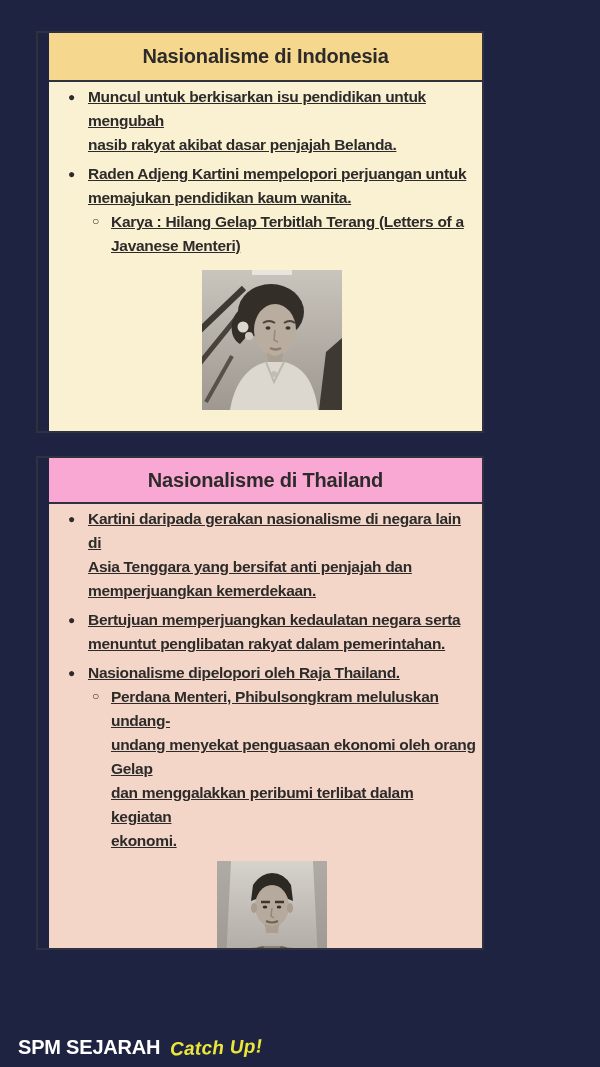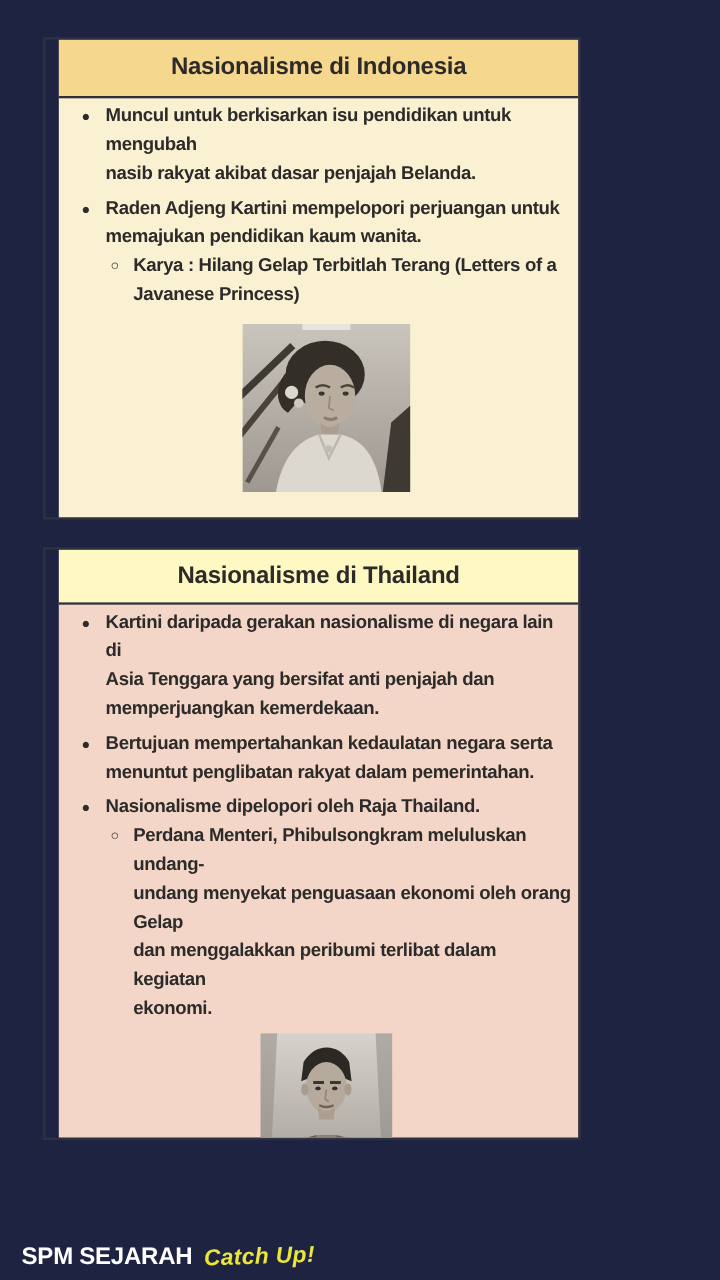--- a/index.html
+++ b/index.html
@@ -16,37 +16,37 @@
     overflow:hidden;
     padding-left:11px;
   }
   .card-indonesia{top:31px;height:402px;}
   .card-thailand{top:456px;height:494px;}
   .card-header{
     border-bottom:2px solid #30313f;
     text-align:center;
   }
   .card-indonesia .card-header{background:#f5d78e;height:47px;}
-  .card-thailand  .card-header{background:#fef9c3;height:44px;}
+  .card-thailand  .card-header{background:#f9a8d4;height:44px;}
   .card-title{
     margin:0;font-size:20px;font-weight:bold;color:#2d2b29;
     letter-spacing:-0.2px;line-height:47px;
   }
   .card-thailand .card-title{line-height:44px;}
   .card-body{height:100%;padding:3px 6px 0 18px;box-sizing:border-box;}
   .card-indonesia .card-body{background:#faf1d3;}
   .card-thailand  .card-body{background:#f4d6c9;}
 
   ul.bullets{list-style:none;margin:0;padding:0;}
   ul.bullets li{
     position:relative;
     font-size:15.5px;font-weight:bold;color:#2d2b29;
     line-height:24px;letter-spacing:-0.3px;
   }
-  ul.bullets li .txt{display:block;white-space:pre-line;}
+  ul.bullets li .txt{display:block;white-space:pre-line;text-decoration:underline;}
   li.l1{padding-left:21px;margin-top:5px;}
   li.l1:first-child{margin-top:0;}
   li.l1 .marker{position:absolute;left:1px;top:0;font-size:12px;}
   li.l2{margin-left:25px;padding-left:19px;margin-top:0;}
   li.l2 .marker{position:absolute;left:0;top:-1px;font-size:12px;}
 
   figure.portrait{margin:0;text-align:center;}
   .card-indonesia figure.portrait{margin-top:12px;}
   .card-thailand  figure.portrait{margin-top:8px;}
   .photo{display:inline-block;line-height:0;}
@@ -83,21 +83,21 @@
 nasib rakyat akibat dasar penjajah Belanda.</span>
         </li>
         <li class="l1">
           <span class="marker">●</span>
           <span class="txt">Raden Adjeng Kartini mempelopori perjuangan untuk
 memajukan pendidikan kaum wanita.</span>
         </li>
         <li class="l2">
           <span class="marker">○</span>
           <span class="txt">Karya : Hilang Gelap Terbitlah Terang (Letters of a
-Javanese Princess)</span>
+Javanese Menteri)</span>
         </li>
       </ul>
       <figure class="portrait">
         <span class="photo">
           <svg width="140" height="140" viewBox="0 0 140 140">
             <defs>
               <linearGradient id="kbg" x1="0" y1="0" x2="0" y2="1">
                 <stop offset="0" stop-color="#c9c4bc"></stop>
                 <stop offset="1" stop-color="#9e9890"></stop>
               </linearGradient>
@@ -136,21 +136,21 @@
     <div class="card-body">
       <ul class="bullets">
         <li class="l1">
           <span class="marker">●</span>
           <span class="txt">Kartini daripada gerakan nasionalisme di negara lain di
 Asia Tenggara yang bersifat anti penjajah dan
 memperjuangkan kemerdekaan.</span>
         </li>
         <li class="l1">
           <span class="marker">●</span>
-          <span class="txt">Bertujuan mempertahankan kedaulatan negara serta
+          <span class="txt">Bertujuan memperjuangkan kedaulatan negara serta
 menuntut penglibatan rakyat dalam pemerintahan.</span>
         </li>
         <li class="l1">
           <span class="marker">●</span>
           <span class="txt">Nasionalisme dipelopori oleh Raja Thailand.</span>
         </li>
         <li class="l2">
           <span class="marker">○</span>
           <span class="txt">Perdana Menteri, Phibulsongkram meluluskan undang-
 undang menyekat penguasaan ekonomi oleh orang Gelap

